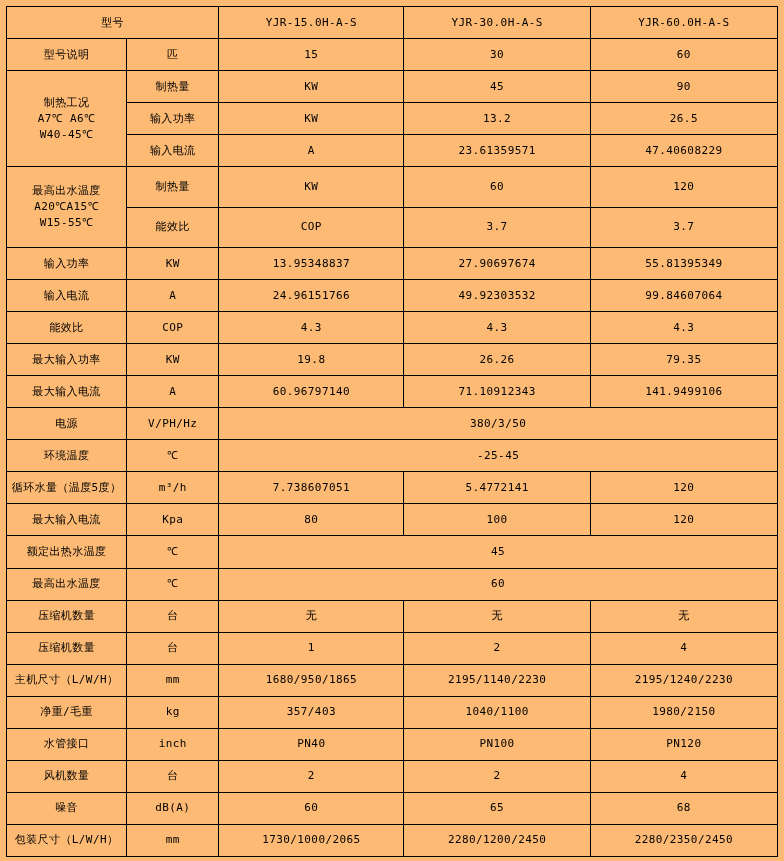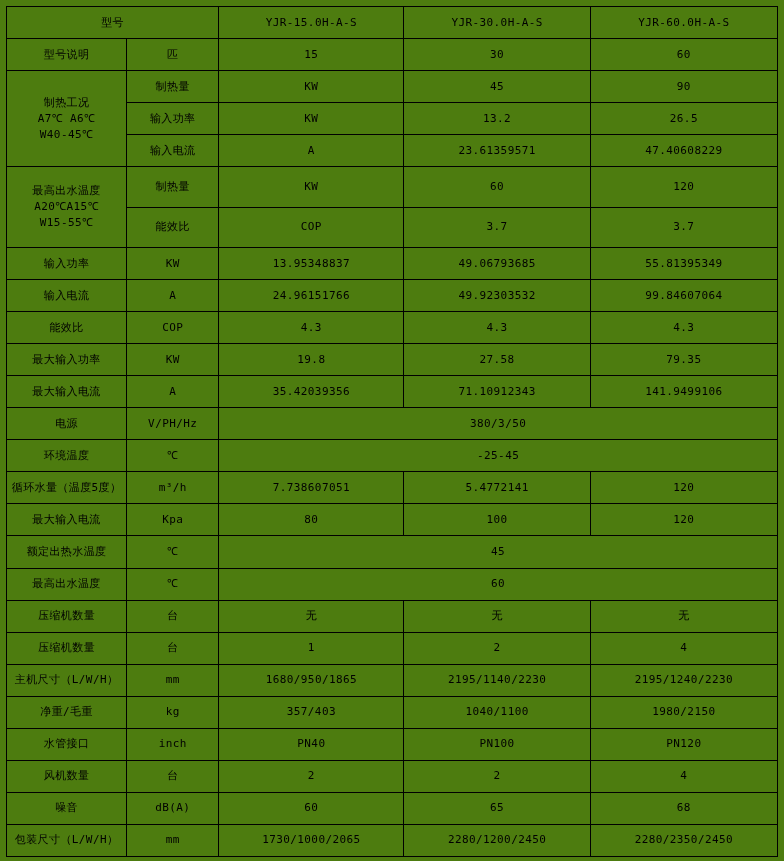--- a/index.html
+++ b/index.html
@@ -9,21 +9,21 @@
   }
   body {
     font-family: "DejaVu Sans Mono", "Liberation Mono", monospace;
     color: #000000;
   }
   .sheet {
     width: 784px;
     height: 861px;
     box-sizing: border-box;
     padding: 6px 6px 4px 6px;
-    background: #4d7c0f;
+    background: #fdba74;
   }
   table.spec {
     border-collapse: collapse;
     table-layout: fixed;
     width: 772px;
     height: 851px;
     border: 1px solid #000;
   }
   table.spec td {
     border: 1px solid #000;
@@ -127,48 +127,48 @@
         <td class="label">能效比</td>
         <td class="unit">COP</td>
         <td class="val">3.7</td>
         <td class="val">3.7</td>
       </tr>
 
       <tr>
         <td class="label">输入功率</td>
         <td class="unit">KW</td>
         <td class="val">13.95348837</td>
-        <td class="val">49.06793685</td>
+        <td class="val">27.90697674</td>
         <td class="val">55.81395349</td>
       </tr>
       <tr>
         <td class="label">输入电流</td>
         <td class="unit">A</td>
         <td class="val">24.96151766</td>
         <td class="val">49.92303532</td>
         <td class="val">99.84607064</td>
       </tr>
       <tr>
         <td class="label">能效比</td>
         <td class="unit">COP</td>
         <td class="val">4.3</td>
         <td class="val">4.3</td>
         <td class="val">4.3</td>
       </tr>
       <tr>
         <td class="label">最大输入功率</td>
         <td class="unit">KW</td>
         <td class="val">19.8</td>
-        <td class="val">27.58</td>
+        <td class="val">26.26</td>
         <td class="val">79.35</td>
       </tr>
       <tr>
         <td class="label">最大输入电流</td>
         <td class="unit">A</td>
-        <td class="val">35.42039356</td>
+        <td class="val">60.96797140</td>
         <td class="val">71.10912343</td>
         <td class="val">141.9499106</td>
       </tr>
 
       <tr>
         <td class="label">电源</td>
         <td class="unit">V/PH/Hz</td>
         <td class="val" colspan="3">380/3/50</td>
       </tr>
       <tr>

